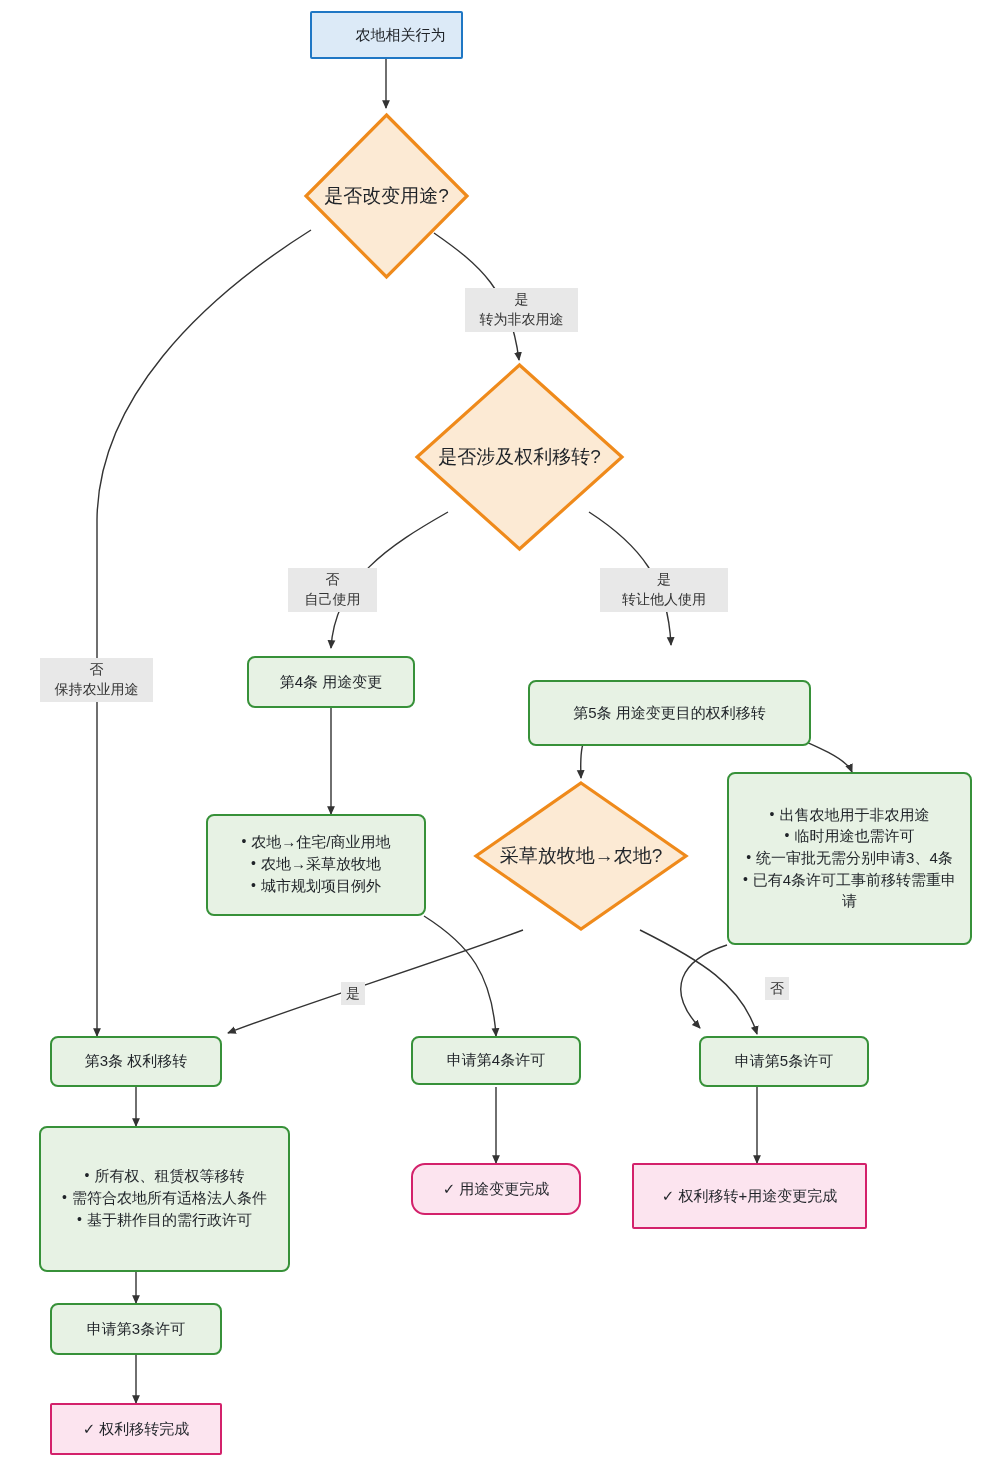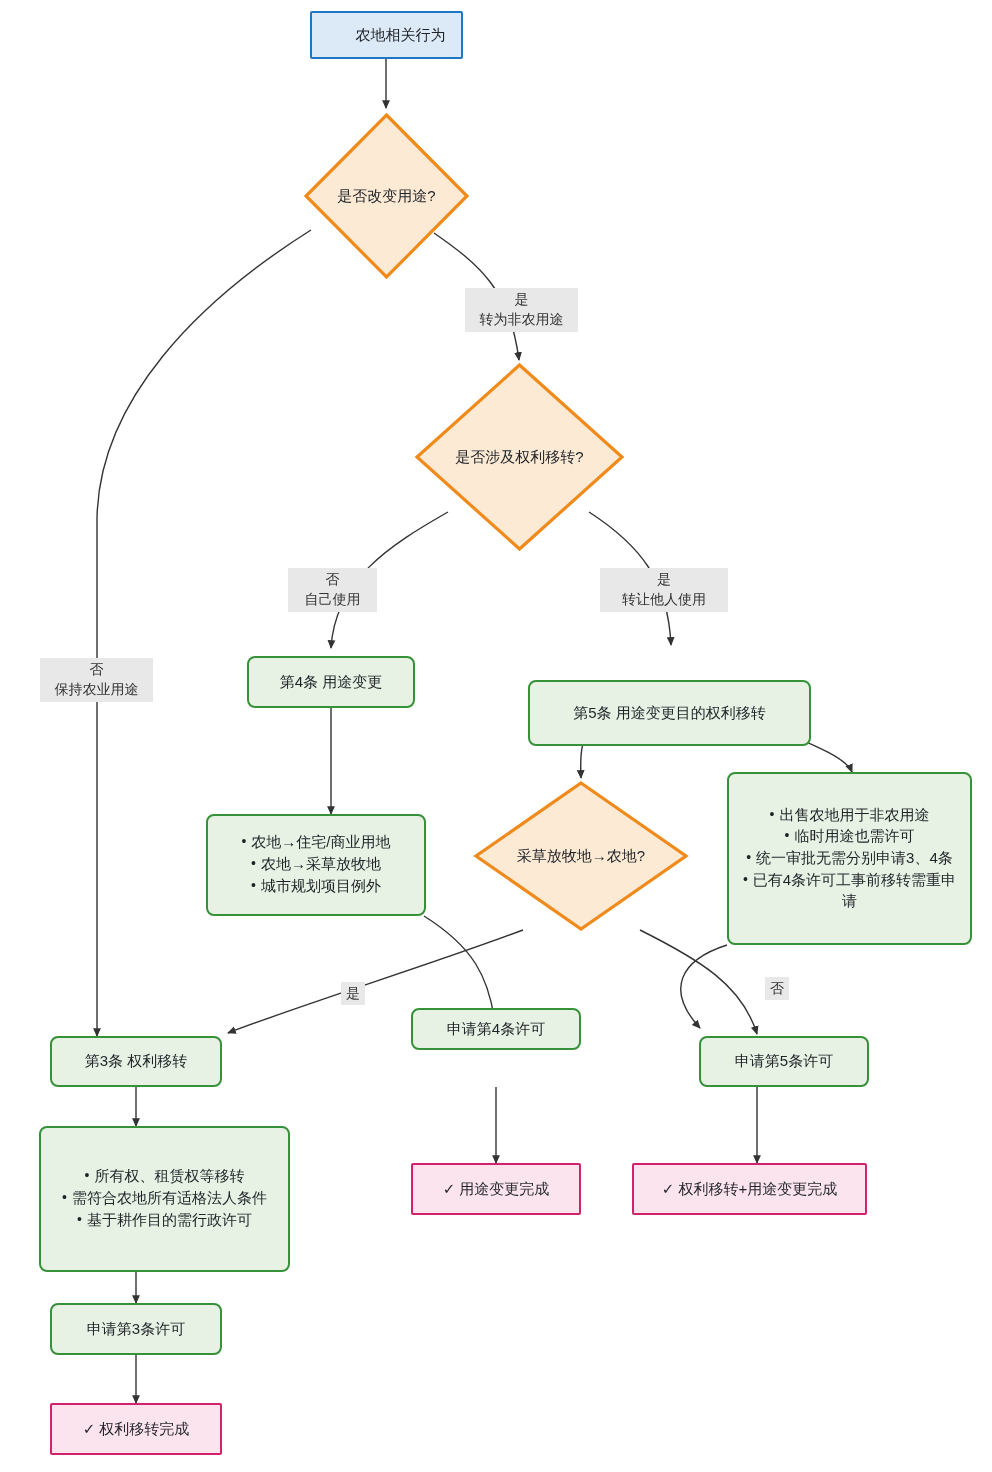--- a/index.html
+++ b/index.html
@@ -53,21 +53,21 @@
     border: none;
   }
   .node-decision .dia-shape {
     position: absolute;
     left: 0; top: 0;
     width: 100%; height: 100%;
   }
   .node-decision .dia-label {
     position: relative;
     z-index: 2;
-    font-size: 15px;
+    font-size: 19px;
     white-space: nowrap;
     color: #1f2328;
   }
   .bullets {
     margin: 0;
     padding: 0 10px;
     list-style: none;
     width: 100%;
     font-size: 15px;
   }
@@ -216,41 +216,41 @@
   </div>
 
   <div class="edge-label" style="left:341px; top:982px;">是</div>
 
   <div class="edge-label" style="left:765px; top:977px;">否</div>
 
   <div class="node node-process" style="left:50px; top:1036px; width:172px; height:51px;">
     <span class="node-inner">第3条 权利移转</span>
   </div>
 
-  <div class="node node-process" style="left:411px; top:1008px; width:170px; height:42px;">
+  <div class="node node-process" style="left:411px; top:1036px; width:170px; height:49px;">
     <span class="node-inner">申请第4条许可</span>
   </div>
 
   <div class="node node-process" style="left:671px; top:1036px; width:170px; height:51px;margin-left:28px;">
     <span class="node-inner">申请第5条许可</span>
   </div>
 
   <div class="node node-process" style="left:11px; top:1126px; width:251px; height:146px;margin-left:28px;">
     <ul class="bullets">
       <li>所有权、租赁权等移转</li>
       <li>需符合农地所有适格法人条件</li>
       <li>基于耕作目的需行政许可</li>
     </ul>
   </div>
 
-  <div class="node node-end" style="left:411px; top:1163px; width:170px; height:52px;">
+  <div class="node node-end" style="left:411px; top:1163px; width:170px; height:52px;border-radius:14px;">
     <span class="node-inner">✓ 用途变更完成</span>
   </div>
 
-  <div class="node node-end" style="left:632px; top:1163px; width:235px; height:52px;">
+  <div class="node node-end" style="left:632px; top:1163px; width:235px; height:66px;">
     <span class="node-inner">✓ 权利移转+用途变更完成</span>
   </div>
 
   <div class="node node-process" style="left:50px; top:1303px; width:172px; height:52px;">
     <span class="node-inner">申请第3条许可</span>
   </div>
 
   <div class="node node-end" style="left:50px; top:1403px; width:172px; height:52px;">
     <span class="node-inner">✓ 权利移转完成</span>
   </div>

